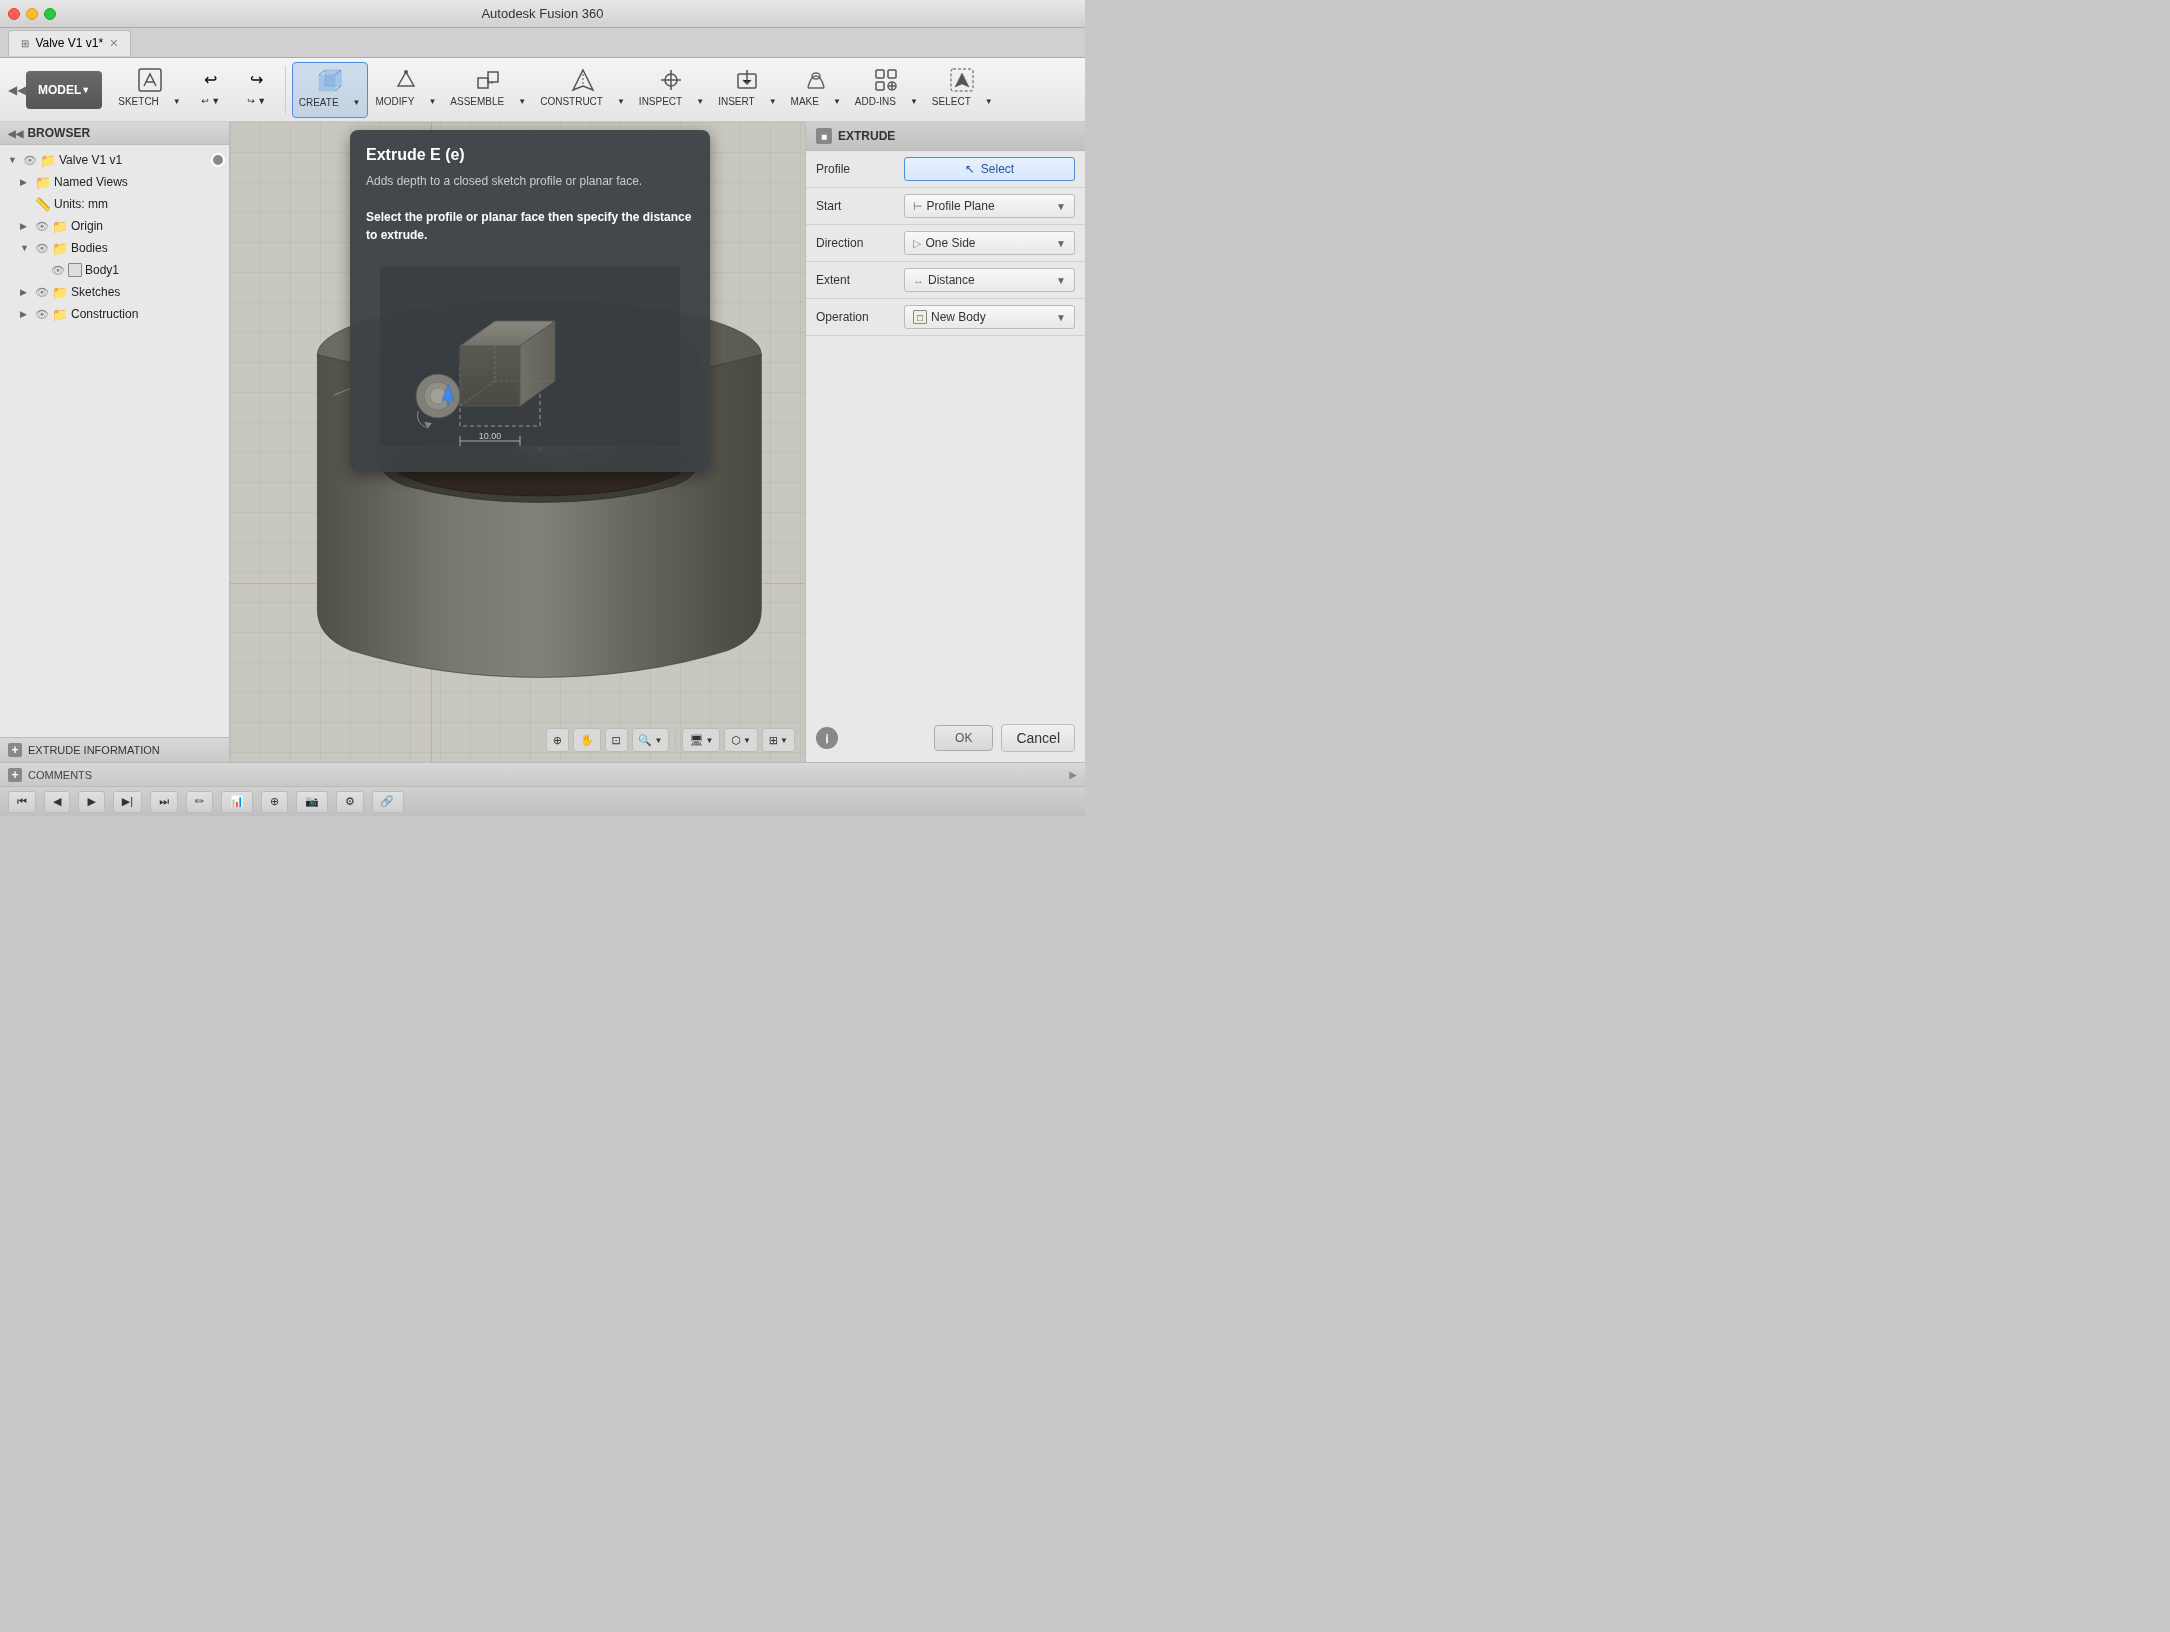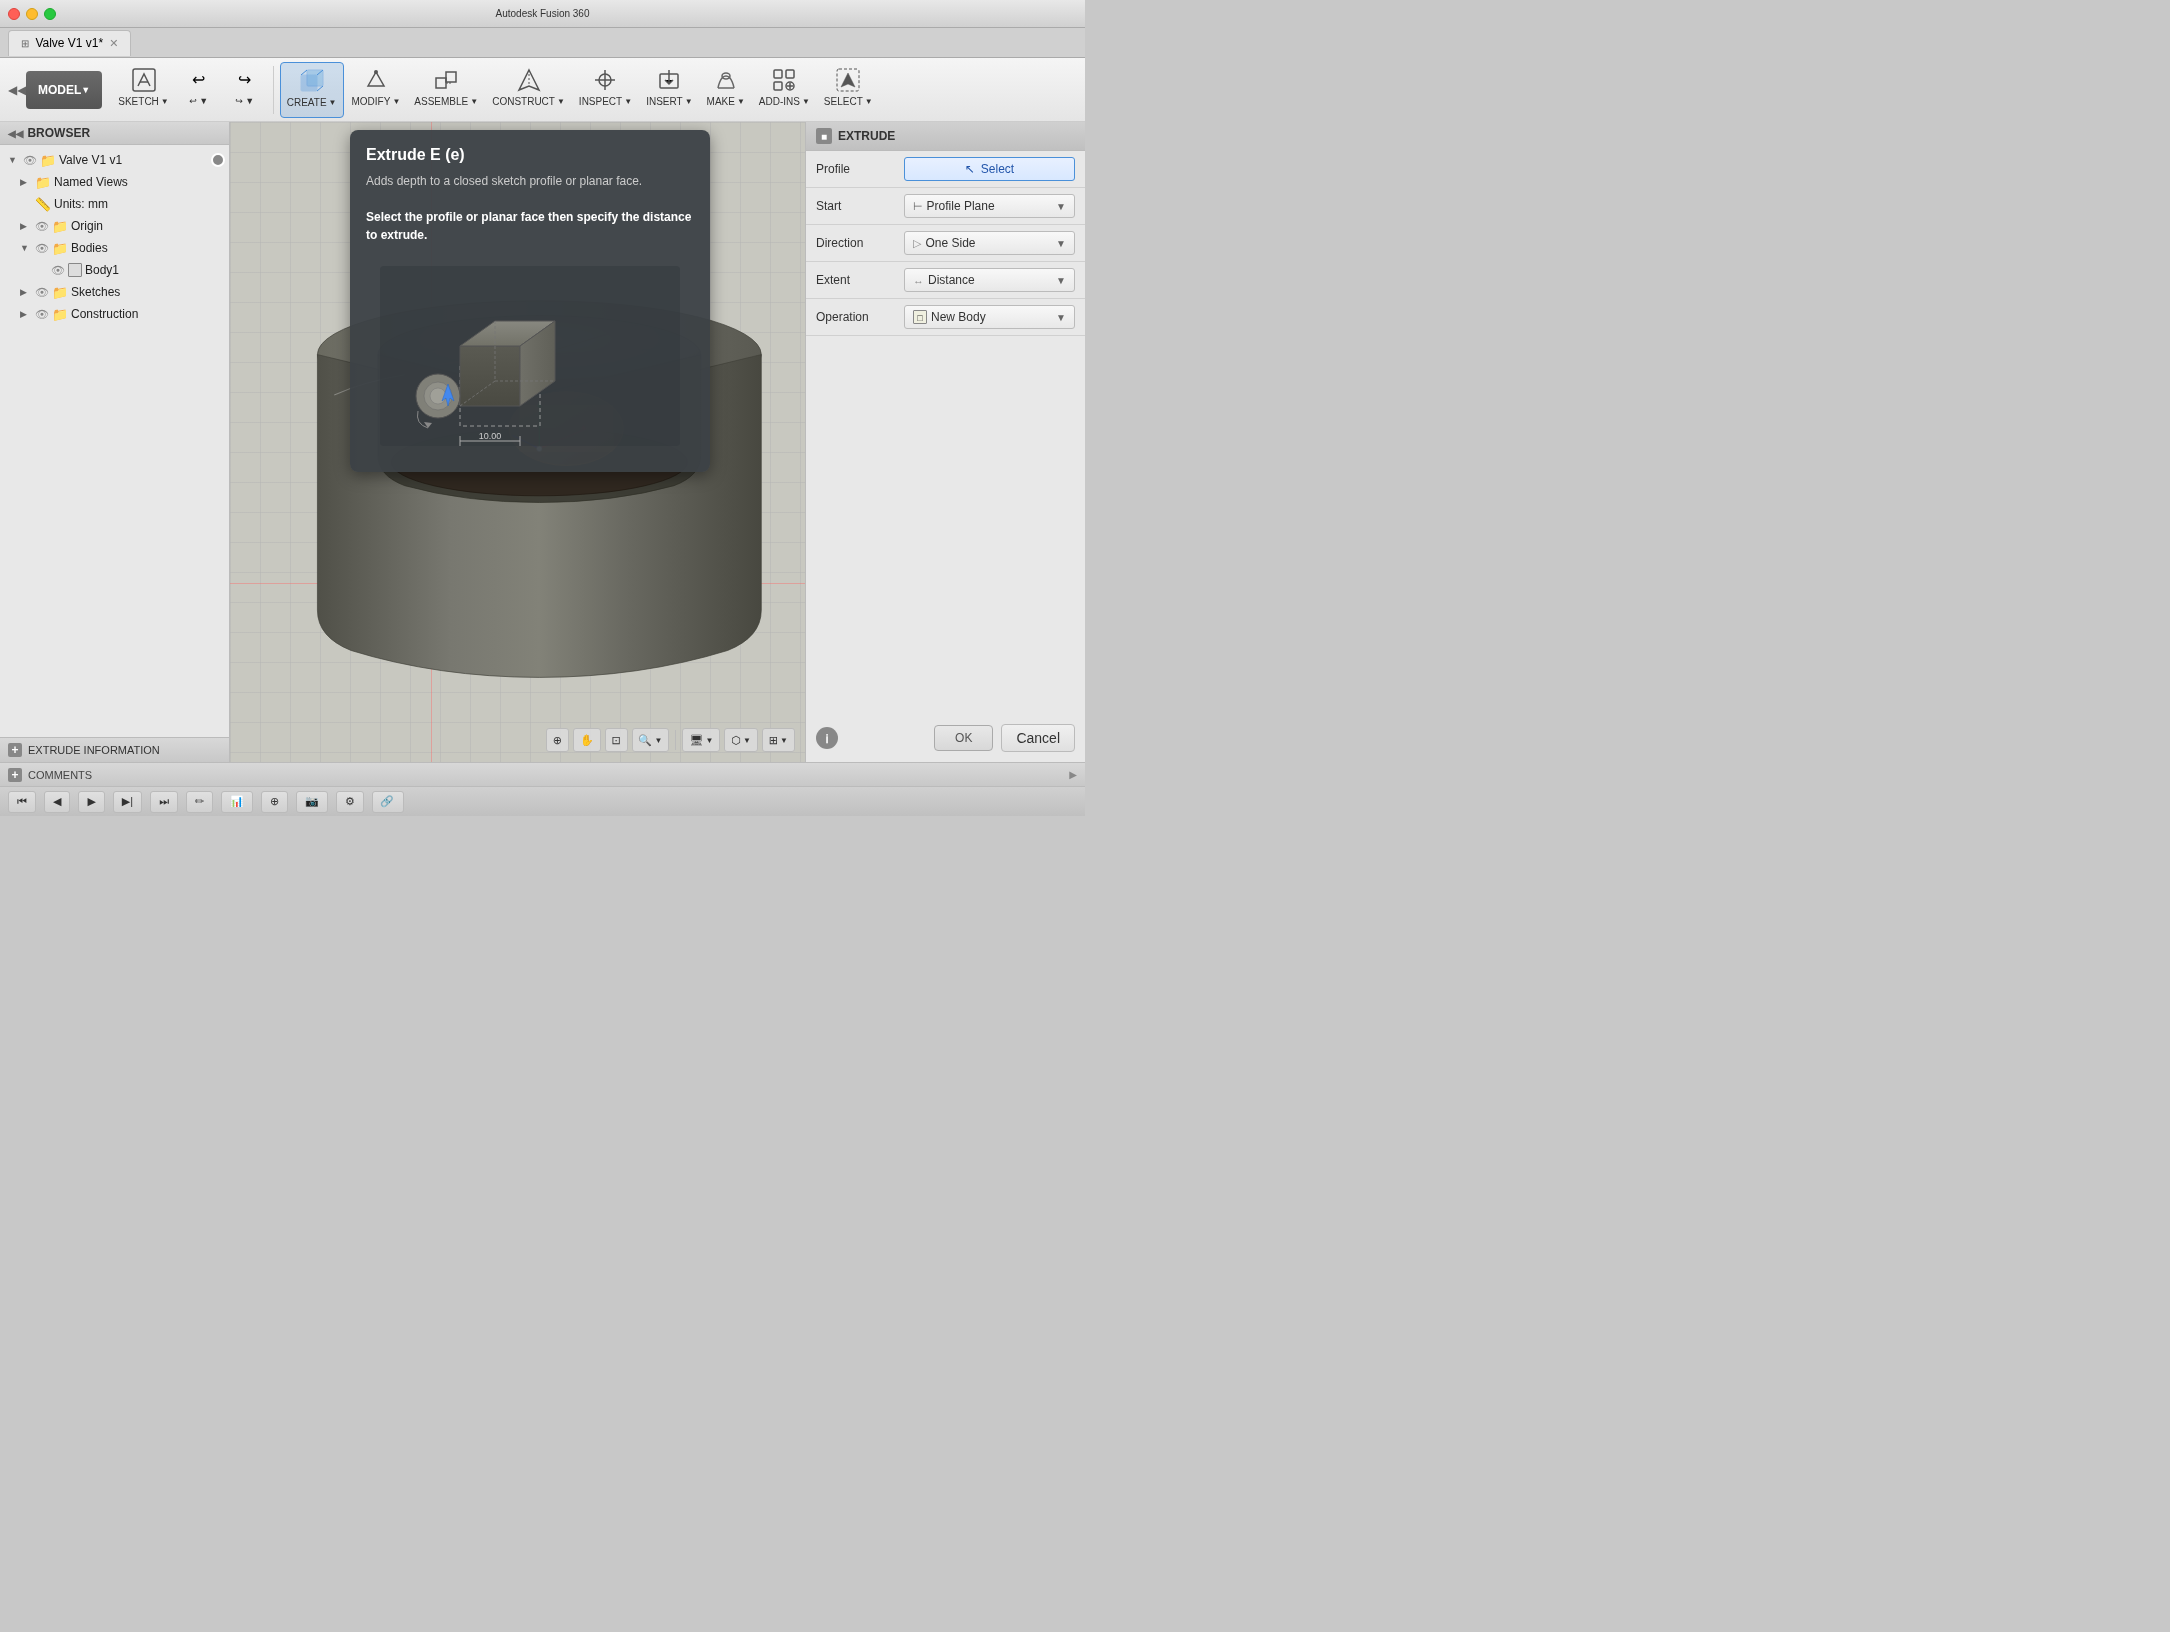--- a/index.html
+++ b/index.html
@@ -32,21 +32,21 @@
     }
     .traffic-light {
       width: 12px;
       height: 12px;
       border-radius: 50%;
     }
     .tl-close { background: #ff5f57; border: 1px solid #e0443e; }
     .tl-min { background: #febc2e; border: 1px solid #d4a017; }
     .tl-max { background: #28c840; border: 1px solid #1dab2f; }
     #titlebar-text {
-      font-size: 10px;
+      font-size: 13px;
       color: #333;
       font-weight: 500;
     }
 
     
     #tabbar {
       background: #d0d0d0;
       height: 30px;
       display: flex;
       align-items: center;
@@ -113,21 +113,21 @@
       display: flex;
       align-items: center;
       justify-content: center;
       font-size: 18px;
     }
     .toolbar-label {
       font-size: 10px;
       color: #333;
       display: flex;
       align-items: center;
-      gap: 2px;
+      gap: 14px;
       white-space: nowrap;
     }
     .toolbar-separator {
       width: 1px;
       height: 48px;
       background: #ccc;
       margin: 0 4px;
     }
 
     

